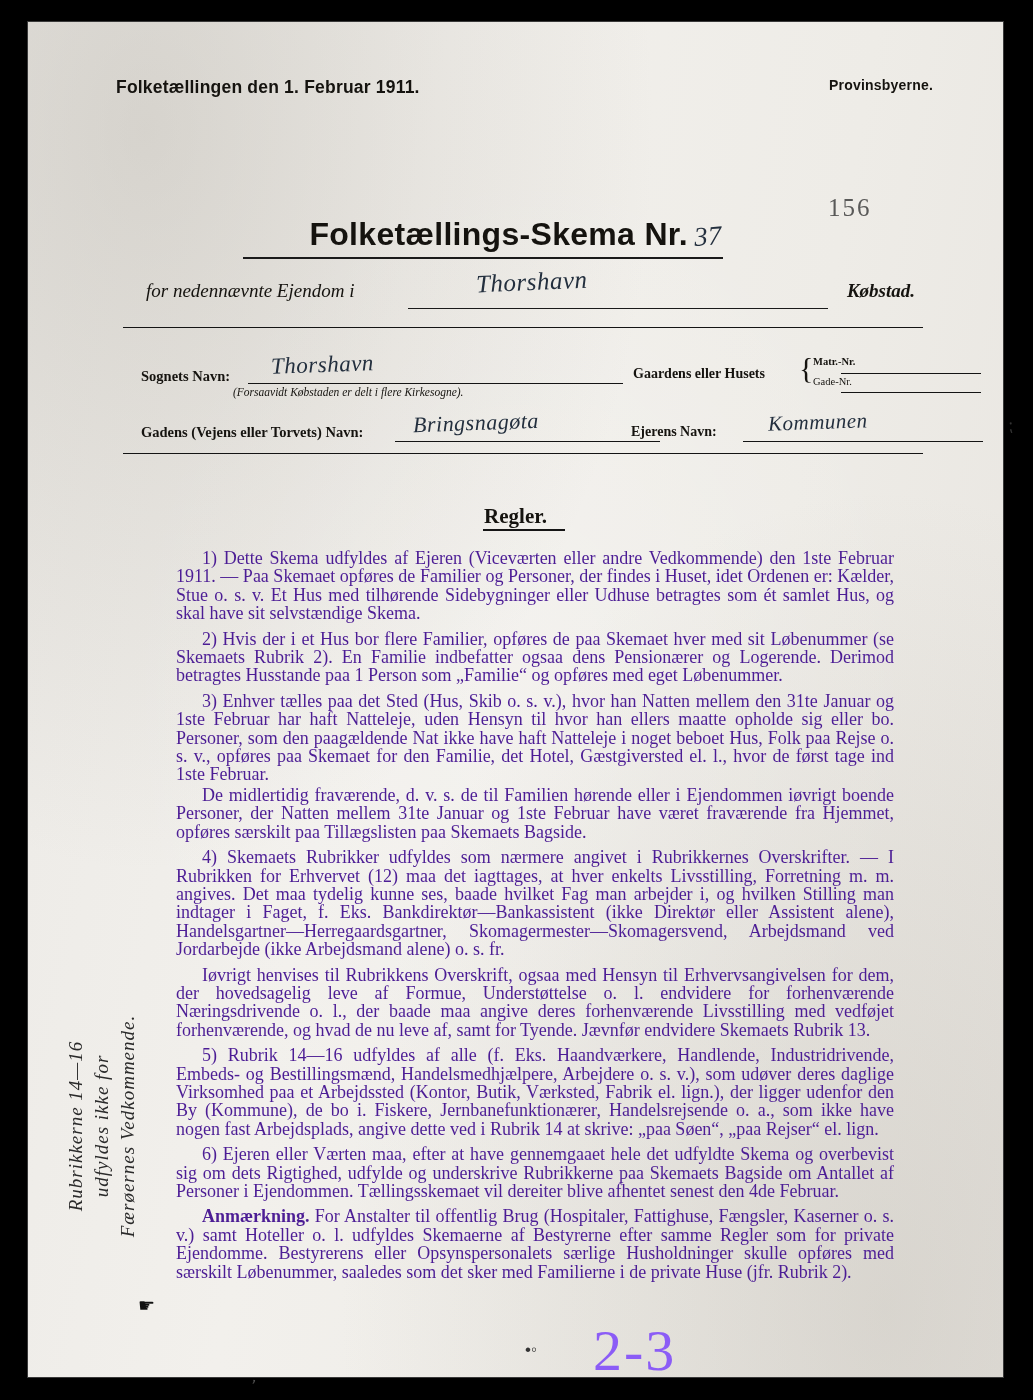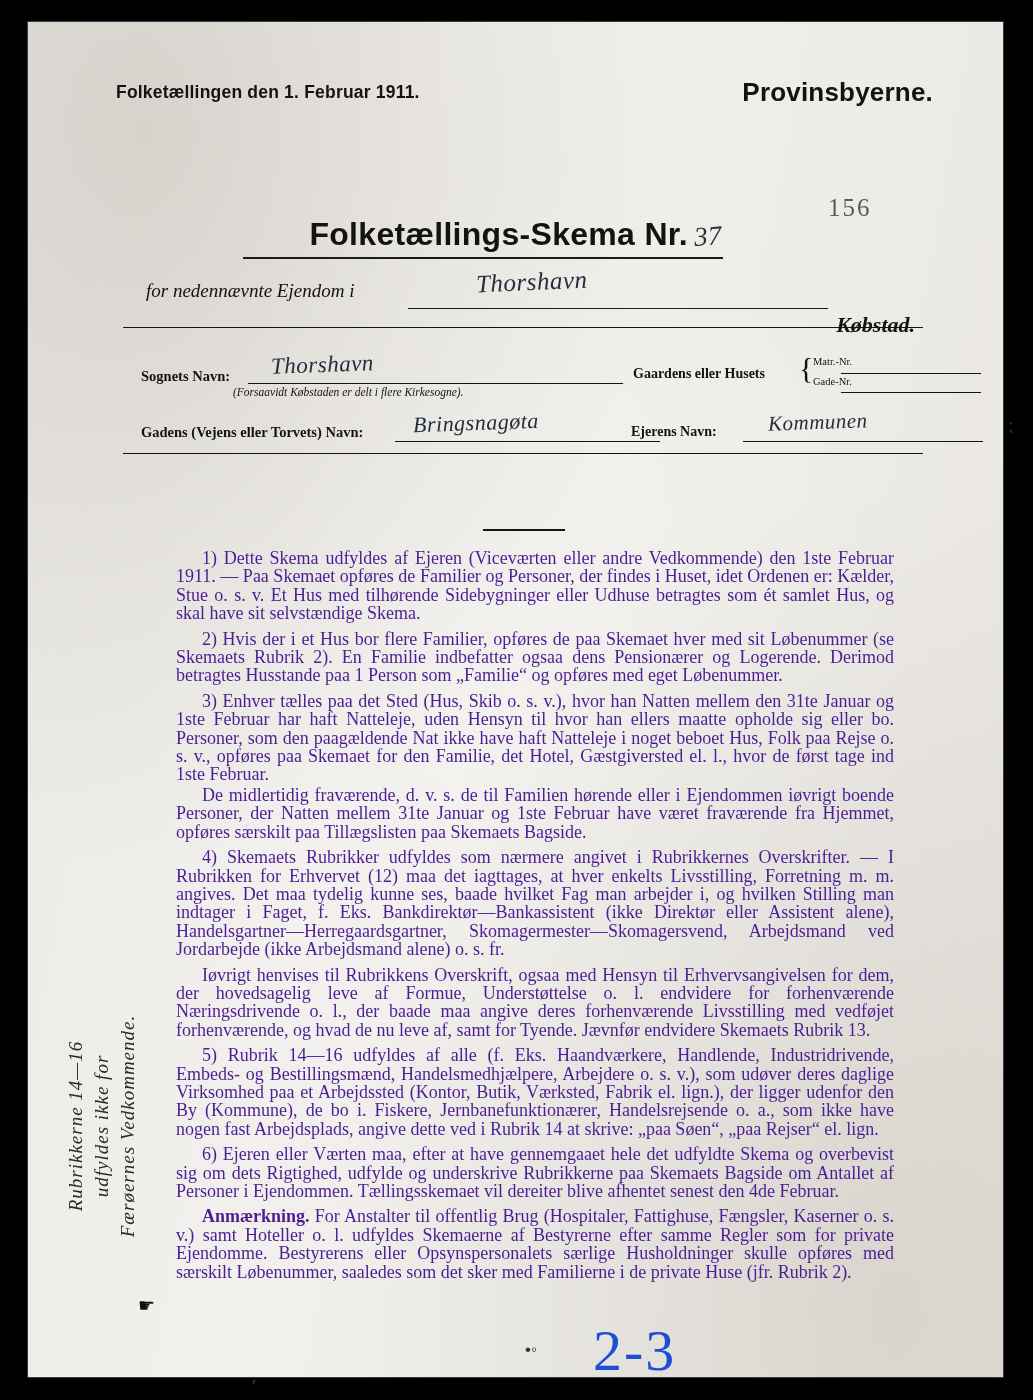--- a/index.html
+++ b/index.html
@@ -39,29 +39,29 @@
   }
 
   
   .hdr {
     position: absolute;
     top: 55px;
     left: 88px;
     right: 70px;
     display: flex;
     justify-content: space-between;
-    align-items: center;
+    align-items: flex-start;
   }
   .hdr-left {
     font-size: 17.5px;
     font-weight: bold;
     letter-spacing: .2px;
   }
   .hdr-right {
-    font-size: 26px;
+    font-size: 14px;
     font-weight: bold;
     letter-spacing: .2px;
   }
 
   
   .archive-no {
     position: absolute;
     top: 172px;
     left: 800px;
     font-family: "Liberation Serif", serif;
@@ -112,23 +112,22 @@
   }
   .subline .lbl {
     display: inline-block;
   }
   .subline .kobstad {
     position: absolute;
     right: 0;
     top: 0;
     font-style: italic;
     font-weight: bold;
-    font-size: 22px;
-    font-family: "Liberation Serif", serif;
-    margin-top: 32px;
+    font-size: 19px;
+    font-family: "Liberation Serif", serif;
   }
   .hand {
     font-family: "Liberation Serif", serif;
     font-style: italic;
     color: #232f3e;
     letter-spacing: .5px;
   }
   .hand-sted {
     position: absolute;
     top: -12px;
@@ -160,21 +159,21 @@
     font-family: "Liberation Serif", serif;
     font-size: 14.5px;
     font-weight: bold;
   }
   .fld-sognets { top: 40px; left: 18px; }
   .fld-note {
     top: 58px; left: 110px;
     font-size: 11.5px; font-weight: normal; font-style: italic;
   }
   .fld-gaarden { top: 38px; left: 510px; font-size: 14px; }
-  .fld-matr { top: 28px; left: 690px; font-size: 10.5px; font-weight: normal;}
+  .fld-matr { top: 28px; left: 690px; font-size: 10.5px; font-weight: bold;}
   .fld-gade { top: 48px; left: 690px; font-size: 10.5px; font-weight: normal;}
   .brace {
     position: absolute;
     top: 25px; left: 676px;
     font-size: 30px;
     line-height: 30px;
     font-family: "Liberation Serif", serif;
   }
   .fld-gadens { top: 96px; left: 18px; font-size: 14.5px;}
   .fld-ejerens { top: 96px; left: 508px; font-size: 14px;}
@@ -259,21 +258,21 @@
     color: #111;
     font-size: 19px;
     line-height: 14px;
   }
   .bignum {
     position: absolute;
     top: 1295px;
     left: 565px;
     font-family: "Liberation Serif", serif;
     font-size: 58px;
-    color: #1d4ed8;
+    color: #8b5cf6;
     letter-spacing: 2px;
   }
   .dots {
     position: absolute;
     top: 1318px;
     left: 497px;
     font-size: 17px;
     color: #333;
   }
   .stray1 {
@@ -337,20 +336,21 @@
       <div class="fld fld-gadens">Gadens (Vejens eller Torvets) Navn:</div>
       <div class="line-gadens"></div>
       <div class="hand hand-gade">Bringsnagøta</div>
 
       <div class="fld fld-ejerens">Ejerens Navn:</div>
       <div class="line-ejerens"></div>
       <div class="hand hand-ejer">Kommunen</div>
       <div class="tick">⁏</div>
     </div>
 
+    <div class="regler-title">Regler.</div>
     <div class="regler-ul"></div>
 
     <div class="body-text">
       <p class="ind">1) Dette Skema udfyldes af Ejeren (Viceværten eller andre Vedkommende) den 1ste Februar 1911. — Paa Skemaet opføres de Familier og Personer, der findes i Huset, idet Ordenen er: Kælder, Stue o. s. v. Et Hus med tilhørende Sidebygninger eller Udhuse betragtes som ét samlet Hus, og skal have sit selvstændige Skema.</p>
       <p class="ind gap">2) Hvis der i et Hus bor flere Familier, opføres de paa Skemaet hver med sit Løbenummer (se Skemaets Rubrik 2). En Familie indbefatter ogsaa dens Pensionærer og Logerende. Derimod betragtes Husstande paa 1 Person som „Familie“ og opføres med eget Løbenummer.</p>
       <p class="ind gap">3) Enhver tælles paa det Sted (Hus, Skib o. s. v.), hvor han Natten mellem den 31te Januar og 1ste Februar har haft Natteleje, uden Hensyn til hvor han ellers maatte opholde sig eller bo. Personer, som den paagældende Nat ikke have haft Natteleje i noget beboet Hus, Folk paa Rejse o. s. v., opføres paa Skemaet for den Familie, det Hotel, Gæstgiversted el. l., hvor de først tage ind 1ste Februar.</p>
       <p class="ind">De midlertidig fraværende, d. v. s. de til Familien hørende eller i Ejendommen iøvrigt boende Personer, der Natten mellem 31te Januar og 1ste Februar have været fraværende fra Hjemmet, opføres særskilt paa Tillægslisten paa Skemaets Bagside.</p>
       <p class="ind gap">4) Skemaets Rubrikker udfyldes som nærmere angivet i Rubrikkernes Overskrifter. — I Rubrikken for Erhvervet (12) maa det iagttages, at hver enkelts Livsstilling, Forretning m. m. angives. Det maa tydelig kunne ses, baade hvilket Fag man arbejder i, og hvilken Stilling man indtager i Faget, f. Eks. Bankdirektør—Bankassistent (ikke Direktør eller Assistent alene), Handelsgartner—Herregaardsgartner, Skomagermester—Skomagersvend, Arbejdsmand ved Jordarbejde (ikke Arbejdsmand alene) o. s. fr.</p>
       <p class="ind gap">Iøvrigt henvises til Rubrikkens Overskrift, ogsaa med Hensyn til Erhvervsangivelsen for dem, der hovedsagelig leve af Formue, Understøttelse o. l. endvidere for forhenværende Næringsdrivende o. l., der baade maa angive deres forhenværende Livsstilling med vedføjet forhenværende, og hvad de nu leve af, samt for Tyende. Jævnfør endvidere Skemaets Rubrik 13.</p>
       <p class="ind gap">5) Rubrik 14—16 udfyldes af alle (f. Eks. Haandværkere, Handlende, Industridrivende, Embeds- og Bestillingsmænd, Handelsmedhjælpere, Arbejdere o. s. v.), som udøver deres daglige Virksomhed paa et Arbejdssted (Kontor, Butik, Værksted, Fabrik el. lign.), der ligger udenfor den By (Kommune), de bo i. Fiskere, Jernbanefunktionærer, Handelsrejsende o. a., som ikke have nogen fast Arbejdsplads, angive dette ved i Rubrik 14 at skrive: „paa Søen“, „paa Rejser“ el. lign.</p>

